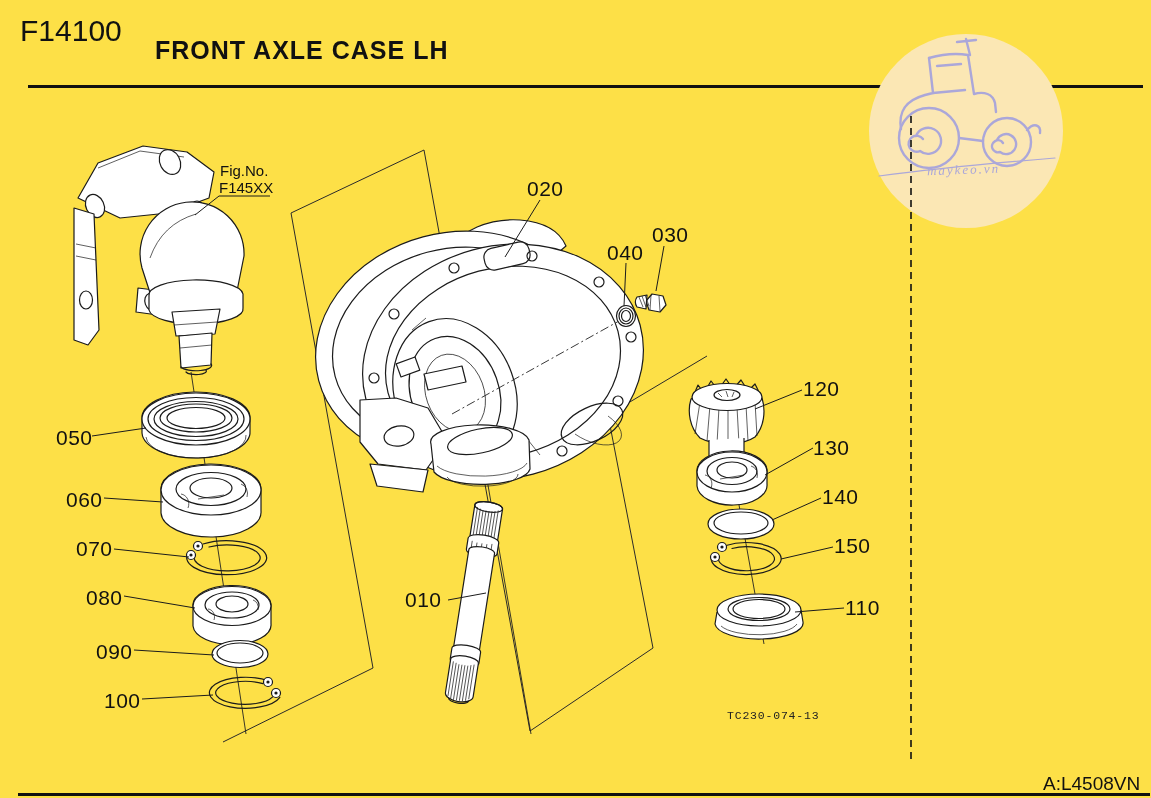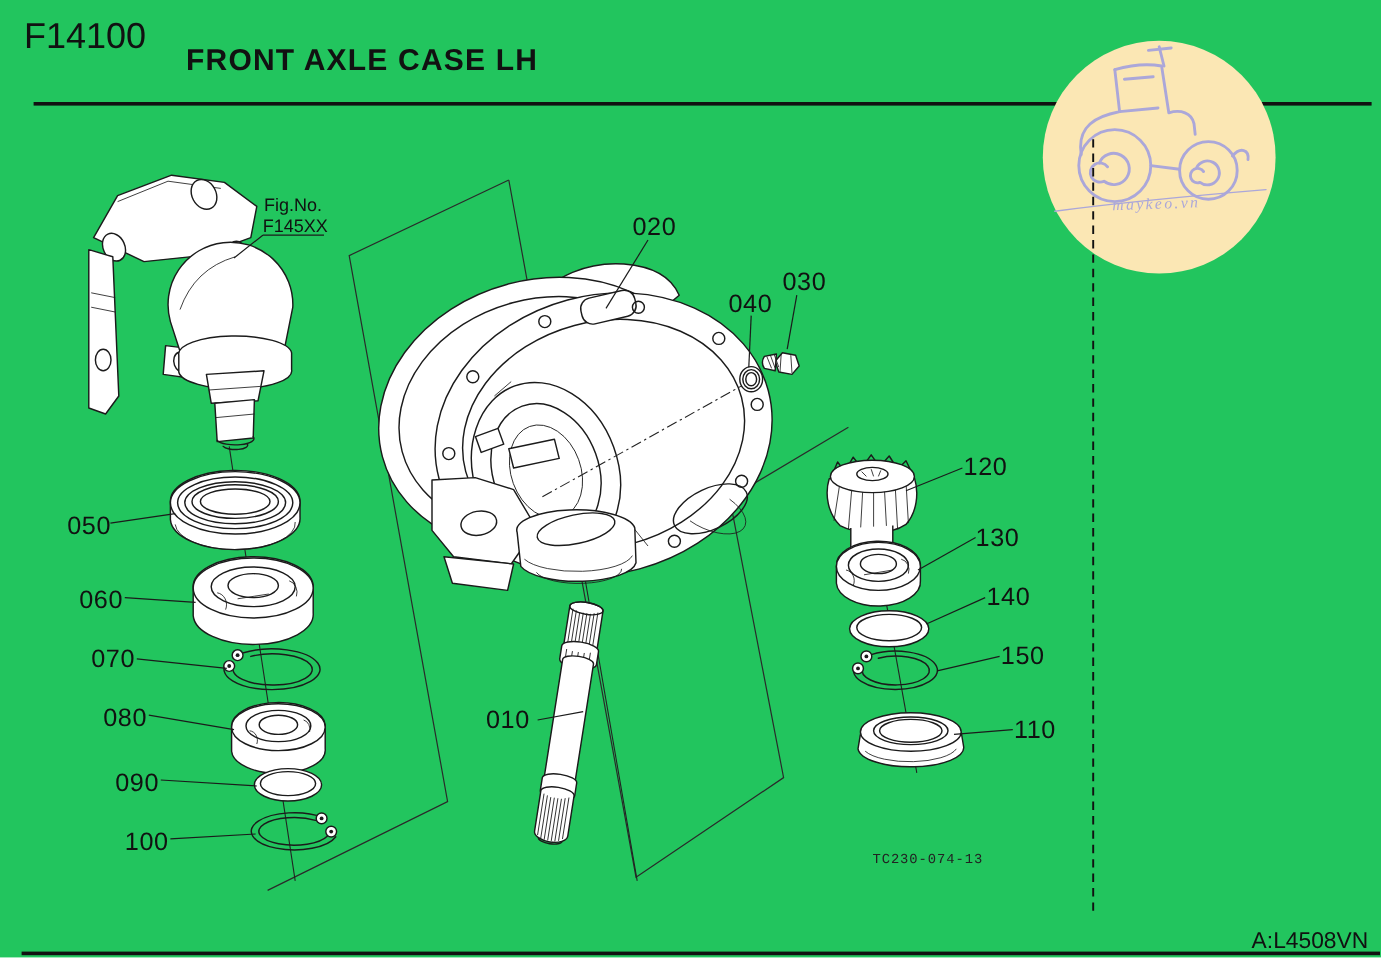--- a/index.html
+++ b/index.html
@@ -1,16 +1,16 @@
 <!DOCTYPE html>
 <html><head>
 <meta charset="utf-8">
 <style>
   html,body{margin:0;padding:0;background:#fff;}
-  .page{position:relative;width:1151px;height:798px;background:#22c55e;overflow:hidden;
+  .page{position:relative;width:1151px;height:798px;background:#fde047;overflow:hidden;
         font-family:"Liberation Sans",sans-serif;}
   
   .fig-code{position:absolute;left:20px;top:14px;font-size:30px;color:#111;letter-spacing:0px;}
   .title-vi{position:absolute;left:155px;top:5px;font-family:"Liberation Serif",serif;
             font-weight:bold;font-size:25px;color:#111;letter-spacing:0.5px;}
   .title-en{position:absolute;left:155px;top:36px;font-weight:bold;font-size:25px;color:#111;
             letter-spacing:1px;}
   .header-rule{position:absolute;left:28px;top:85px;width:1115px;height:3px;background:#111;z-index:1;}
   
   .watermark{position:absolute;left:869px;top:34px;width:194px;height:194px;border-radius:50%;

